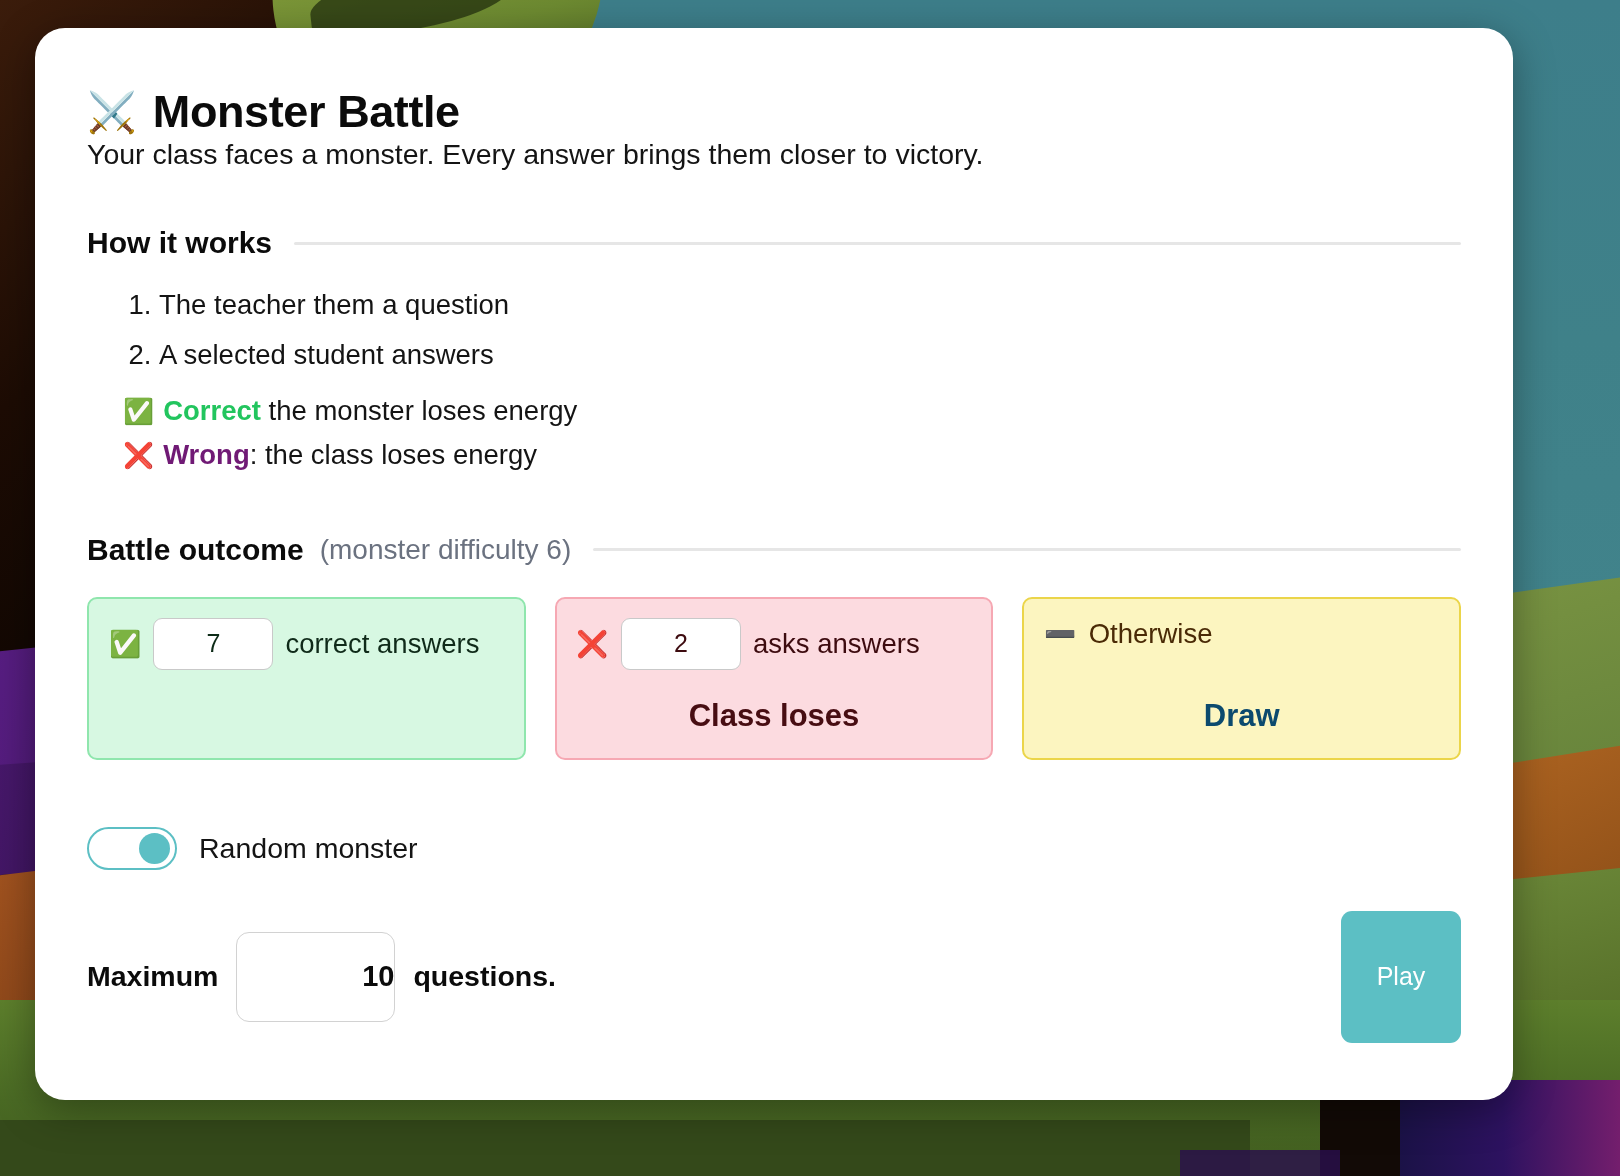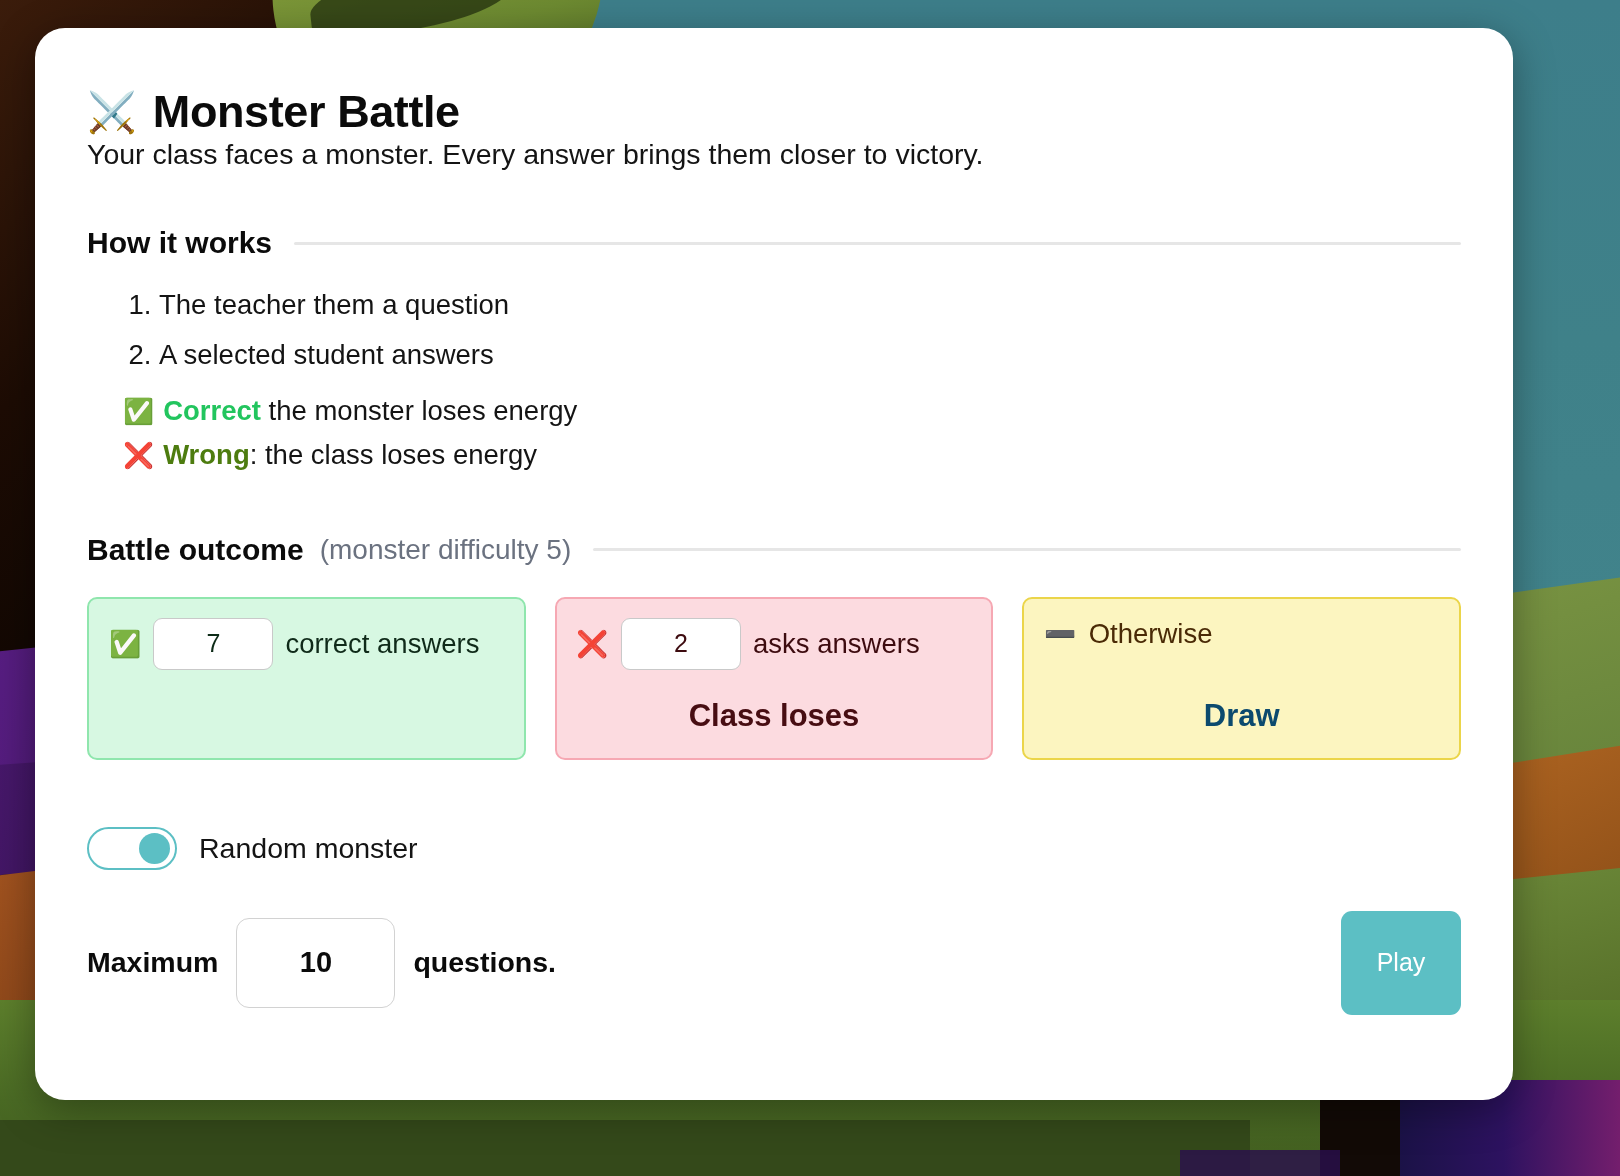--- a/index.html
+++ b/index.html
@@ -204,21 +204,21 @@
     margin-left: 36px;
     font-size: 27.5px;
     color: #141414;
     line-height: 1.62;
     display: flex;
     align-items: baseline;
     gap: 9px;
   }
   .sub-line .emo { font-size: 25px; }
   .kw-correct { color: #22c55e; font-weight: bold; }
-  .kw-wrong { color: #4d7c0f; font-weight: bold; margin-top: 22px; }
+  .kw-wrong { color: #701a75; font-weight: bold; margin-top: 22px; }
 
   
   .cards {
     display: flex;
     gap: 29px;
     margin-top: 30px;
   }
   .card {
     flex: 1;
     border-radius: 10px;
@@ -312,28 +312,28 @@
   }
   .max-input {
     width: 159px;
     height: 90px;
     background: #ffffff;
     border: 1.5px solid #d2d2d2;
     border-radius: 13px;
     font-family: "Liberation Sans", sans-serif;
     font-size: 29px;
     font-weight: bold;
-    text-align: center;
+    text-align: right;
     color: #0b0b0b;
     outline: none;
   }
   .play-btn {
     margin-left: auto;
     width: 120px;
-    height: 104px;
+    height: 132px;
     background: #5cbfc4;
     color: #ffffff;
     border: none;
     border-radius: 11px;
     font-family: "Liberation Sans", sans-serif;
     font-size: 25px;
     cursor: pointer;
   }
 </style>
 </head>
@@ -381,21 +381,21 @@
     <span><span class="kw-correct">Correct</span><span> the monster loses energy</span></span>
   </div>
 
   <div class="sub-line">
     <span class="emo">❌</span>
     <span><span class="kw-wrong">Wrong</span><span>: the class loses energy</span></span>
   </div>
 
   <div class="section-head">
     <span class="section-title">Battle outcome</span>
-    <span class="section-note">(monster difficulty 5)</span>
+    <span class="section-note">(monster difficulty 6)</span>
     <span class="section-rule"></span>
   </div>
 
   <div class="cards">
 
     <div class="card card-green">
       <div class="card-top">
         <span class="card-emoji">✅</span>
         <input class="num-input" type="text" value="7" style="">
         <span class="card-label">correct answers</span>

